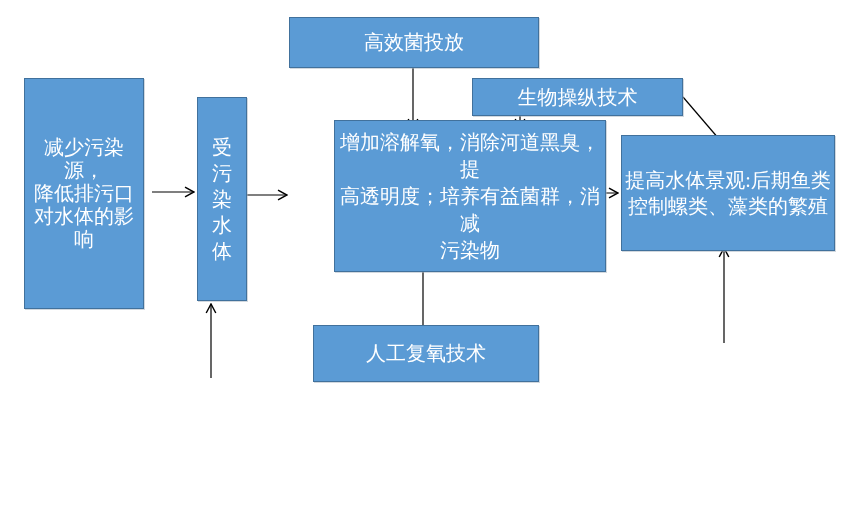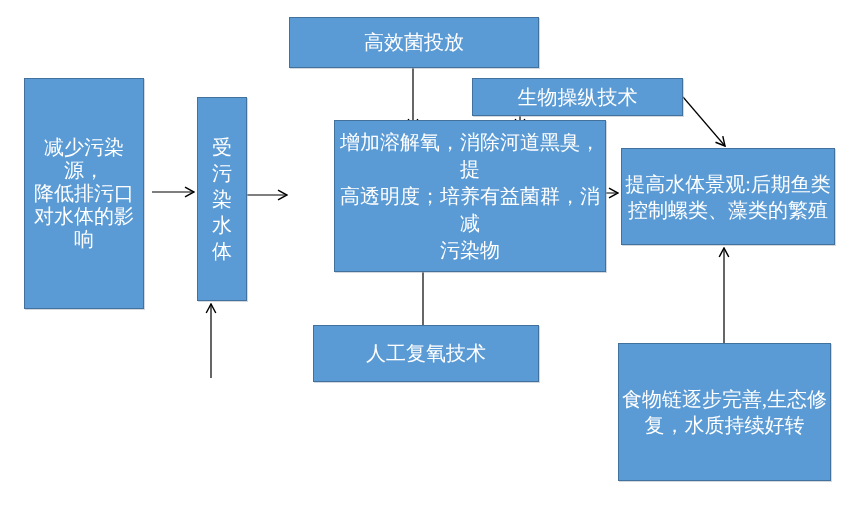--- a/index.html
+++ b/index.html
@@ -38,21 +38,21 @@
     font-size: 20px;
     line-height: 1.45;
   }
   .node .node-text { white-space: pre-line; display: block; width: 100%; }
   
   .n-top      { left: 289px; top: 17px;  width: 250px; height: 51px; }
   .n-bio      { left: 472px; top: 78px;  width: 211px; height: 38px; }
   .n-left     { left: 24px;  top: 78px;  width: 120px; height: 231px; line-height: 23px; }
   .n-polluted { left: 197px; top: 97px;  width: 50px;  height: 204px; line-height: 26px; }
   .n-center   { left: 290px; top: 120px; width: 272px; height: 152px; line-height: 27px; margin-left: 44px; }
-  .n-right    { left: 621px; top: 148px; width: 214px; height: 97px;  line-height: 26px; }
+  .n-right    { left: 621px; top: 135px; width: 214px; height: 116px;  line-height: 26px; }
   .n-oxygen   { left: 313px; top: 325px; width: 226px; height: 57px; }
   .n-dredge   { left: 135px; top: 378px; width: 154px; height: 69px; }
   .n-food     { left: 618px; top: 343px; width: 213px; height: 138px; line-height: 26px; }
   .arrow-layer line, .arrow-layer path { stroke: var(--arrow); stroke-width: 1.2; fill: none; }
 </style>
 </head>
 <body>
 
 <div class="canvas">
 
@@ -105,18 +105,14 @@
   <div class="node n-right">
     <span class="node-text">提高水体景观:后期鱼类
 控制螺类、藻类的繁殖</span>
   </div>
 
   <div class="node n-oxygen">
     <span class="node-text">人工复氧技术</span>
   </div>
 
 
-  <div class="node n-food">
-    <span class="node-text">食物链逐步完善,生态修
-复，水质持续好转</span>
-  </div>
 
 </div>
 
 </body></html>

